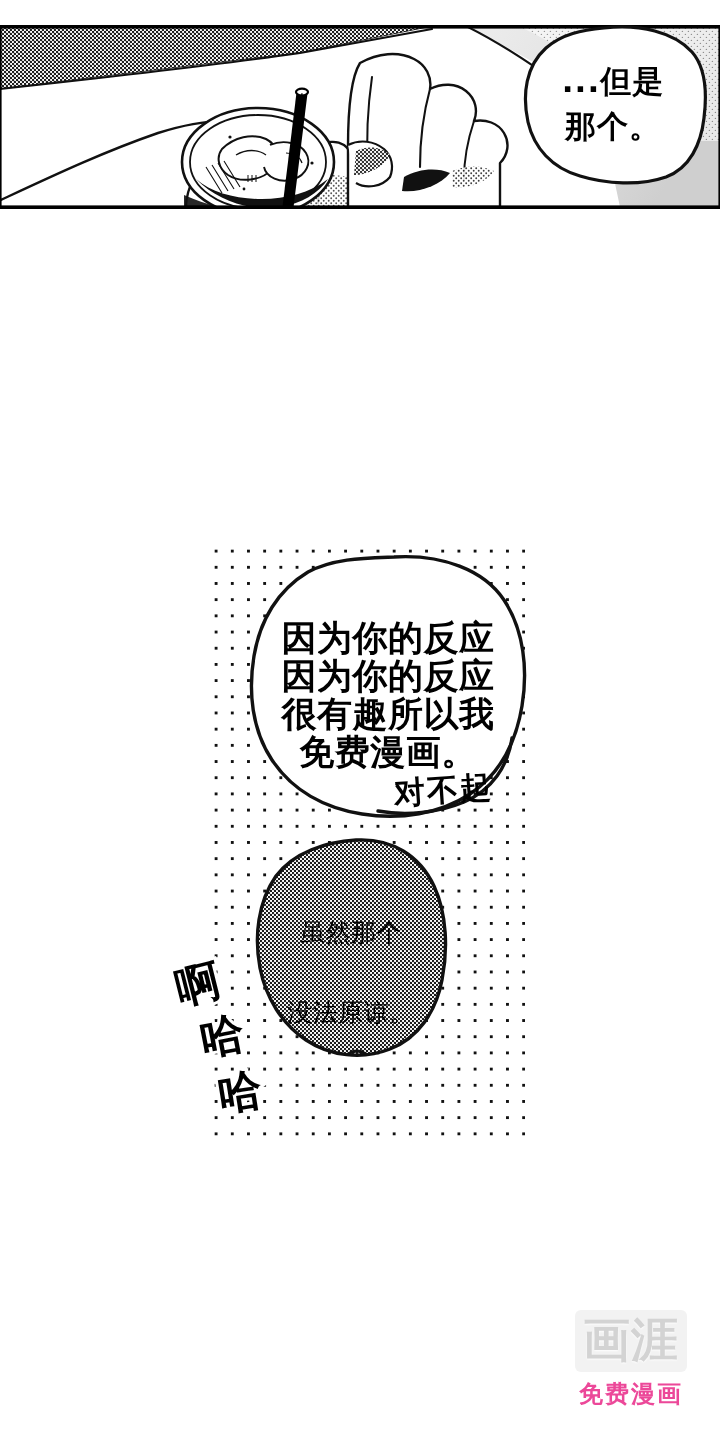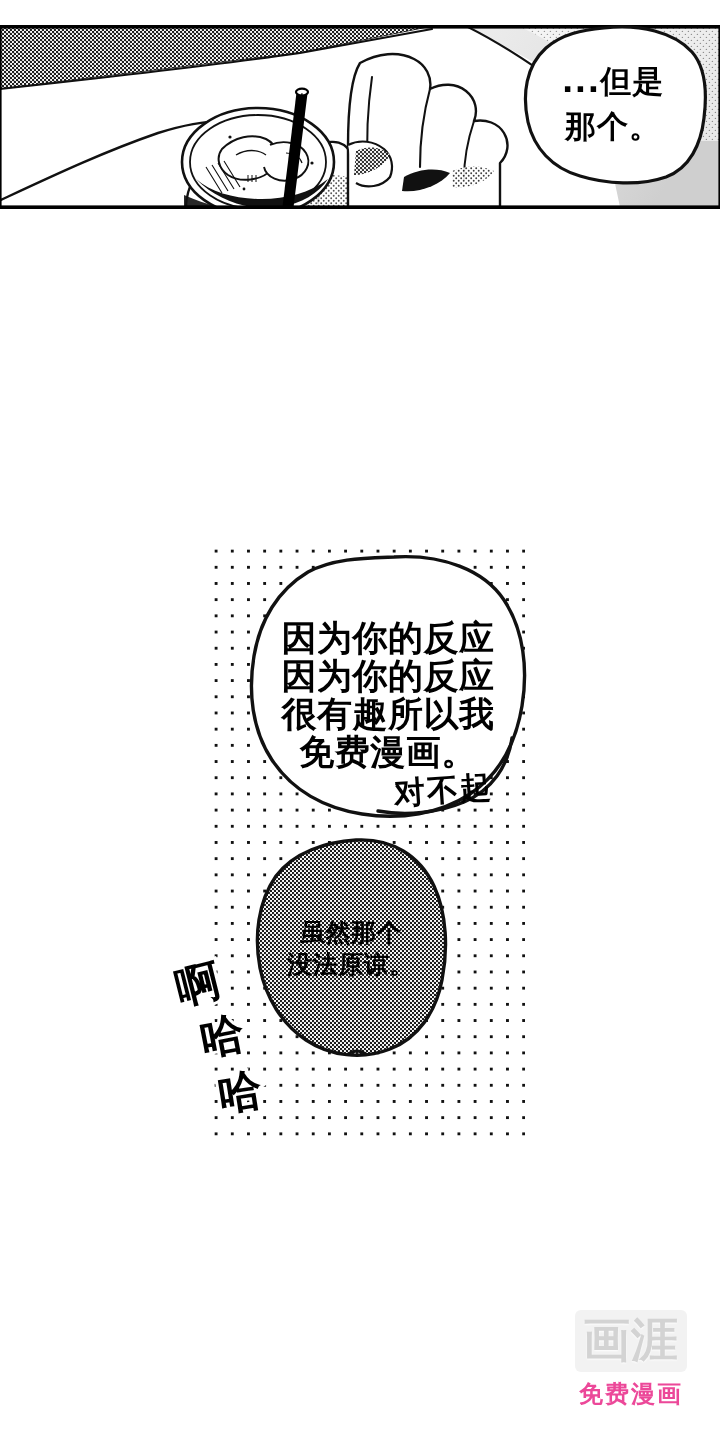--- a/index.html
+++ b/index.html
@@ -98,21 +98,22 @@
     line-height: 38px;
     letter-spacing: 0.5px;
     font-weight: 600;
   }
 
   .bubble-gray .bubble-text { padding-top: 4px; box-sizing: border-box; }
   .bubble-gray .line {
     font-size: 25px;
     line-height: 32px;
     letter-spacing: 0.5px;
-    font-weight: 700;
+    font-weight: 400;
+    margin-top: 48px;
   }
 
   .bubble-top .bubble-text { padding-left: 10px; box-sizing: border-box; }
   .bubble-top .line {
     font-size: 31px;
     line-height: 45px;
     letter-spacing: 1px;
     font-weight: 600;
   }
 

